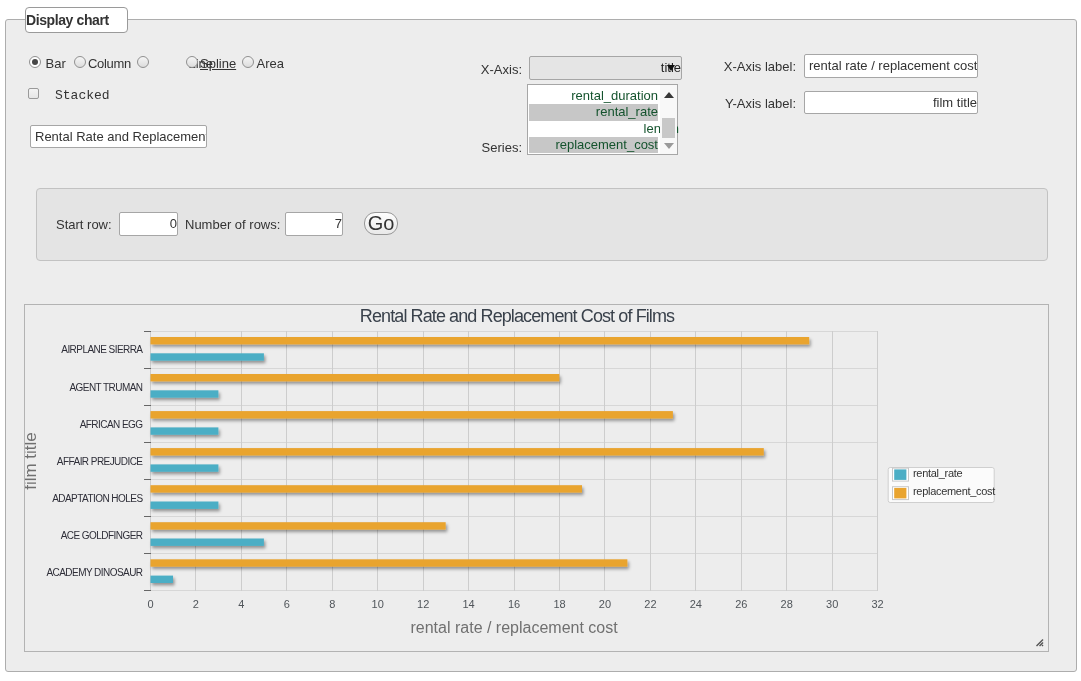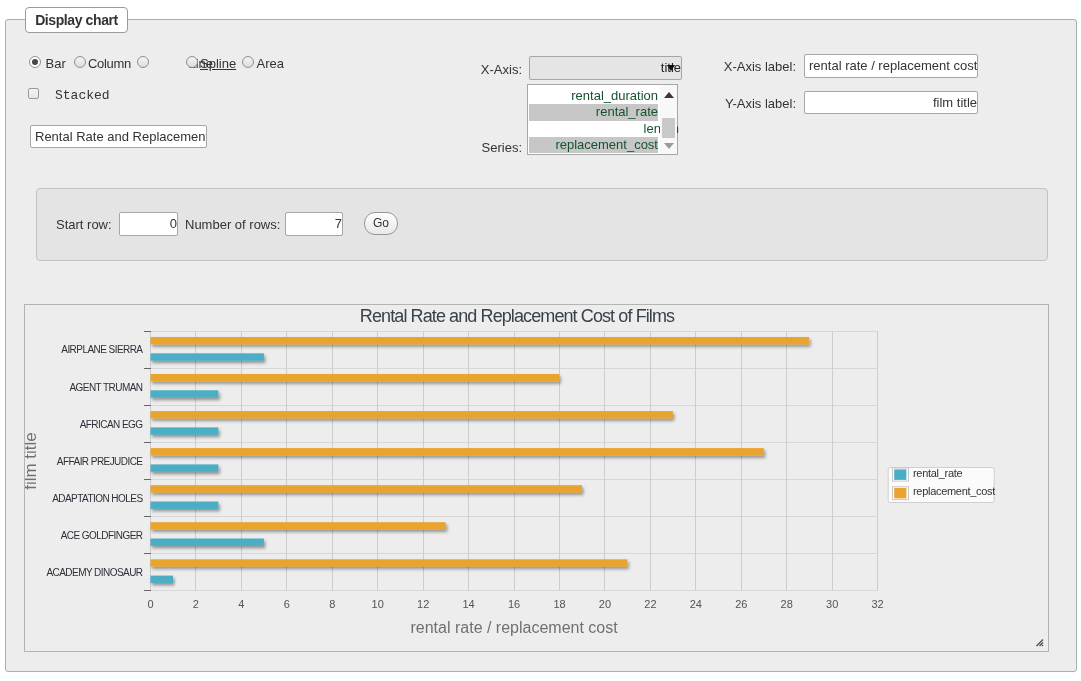--- a/index.html
+++ b/index.html
@@ -1,28 +1,28 @@
 <!DOCTYPE html>
 <html><head>
 <meta charset="utf-8">
 <style>
 * { margin:0; padding:0; box-sizing:border-box; }
 html,body { width:1081px; height:681px; background:#fff; font-family:"Liberation Sans", sans-serif; }
 #page { position:relative; width:1081px; height:681px; overflow:hidden; }
 .abs { position:absolute;text-align:right; }
 #fieldset { left:5px; top:19px; width:1072px; height:653px; background:#ededed; border:1px solid #adadad; border-radius:3px; }
-#legendbox { left:25px; top:7px; width:103px; height:26px; background:#fff; border:1px solid #9a9a9a; border-radius:4px; font-size:14px; font-weight:bold; color:#333; line-height:24px; text-align:center; letter-spacing:-0.4px; }
+#legendbox { left:25px; top:7px; width:103px; height:26px; background:#fff; border:1px solid #9a9a9a; border-radius:4px; font-size:14px; font-weight:bold; color:#333; line-height:24px; text-align:left; letter-spacing:-0.4px; }
 .lbl { font-size:13px; color:#333; white-space:nowrap; }
 .radio { width:12px; height:12px; border:1px solid #909090; border-radius:50%; background:linear-gradient(#f5f5f5,#dcdcdc); }
 .radio.on { background:#fff; }
 .radio.on::after { content:""; position:absolute; left:2px; top:2px; width:6px; height:6px; border-radius:50%; background:#474747; }
 .check { width:11px; height:11px; border:1px solid #9a9a9a; border-radius:2px; background:linear-gradient(#f4f4f4,#e6e6e6); }
 .tinput { background:#fff; border:1px solid #a6a6a6; border-radius:2px; font-size:13px; color:#333; line-height:21px; padding-left:4px; white-space:nowrap; overflow:hidden; }
 #panel { left:36px; top:188px; width:1012px; height:73px; background:#e4e4e4; border:1px solid #c2c2c2; border-radius:4px; }
-#gobtn { left:364px; top:212px; width:34px; height:23px; border:1px solid #979797; border-radius:11px; background:linear-gradient(#fdfdfd,#e9e9e9); font-size:12px; color:#333; text-align:center; line-height:21px; }
+#gobtn { left:364px; top:212px; width:34px; height:23px; border:1px solid #979797; border-radius:11px; background:linear-gradient(#fdfdfd,#e9e9e9); font-size:20px; color:#333; text-align:center; line-height:21px; }
 #chartbox { left:24px; top:304px; width:1025px; height:348px; border:1px solid #b3b3b3; background:#ededed; }
 #listbox { left:527px; top:84px; width:151px; height:71px; background:#fff; border:1px solid #a6a6a6; }
 .opt { position:absolute; left:1px; width:129px; height:16.3px; font-size:13px; color:#14532d; line-height:16.3px; padding-left:8px; white-space:nowrap; }
 .opt.sel { background:#c7c7c7; }
 #sb { position:absolute; right:0px; top:0px; width:17px; height:69px; background:#f8f8f8; }
 #sb .thumb { position:absolute; left:2px; top:33px; width:13px; height:20px; background:#c8c8c8; }
 .arrow-up { position:absolute; left:3.5px; top:7px; width:0; height:0; border-left:5px solid transparent; border-right:5px solid transparent; border-bottom:6px solid #383838; }
 .arrow-dn { position:absolute; left:3.5px; bottom:5px; width:0; height:0; border-left:5px solid transparent; border-right:5px solid transparent; border-top:6px solid #9a9a9a; }
 #xselect { left:529px; top:56px; width:153px; height:24px; background:#e5e5e5; border:1px solid #a6a6a6; border-radius:2px; font-size:13px; color:#222; line-height:22px; padding-left:6px; }
 #xselect::after { content:""; position:absolute; right:6px; top:8px; width:0; height:0; border-left:4.5px solid transparent; border-right:4.5px solid transparent; border-top:6.5px solid #111; }

